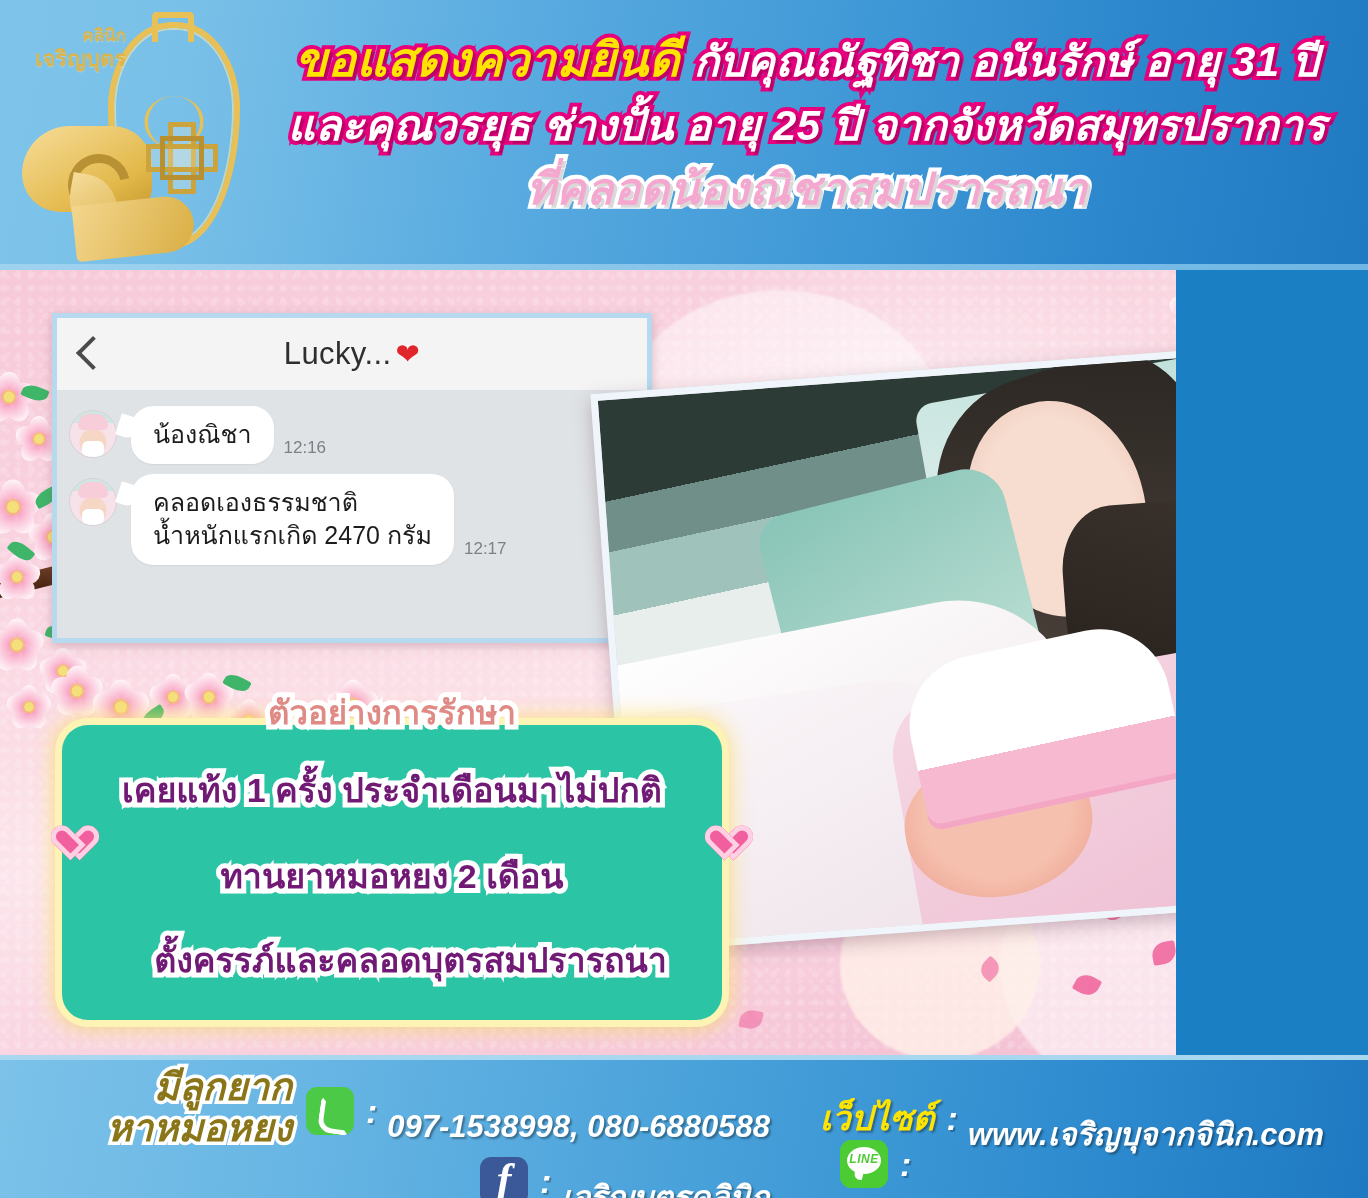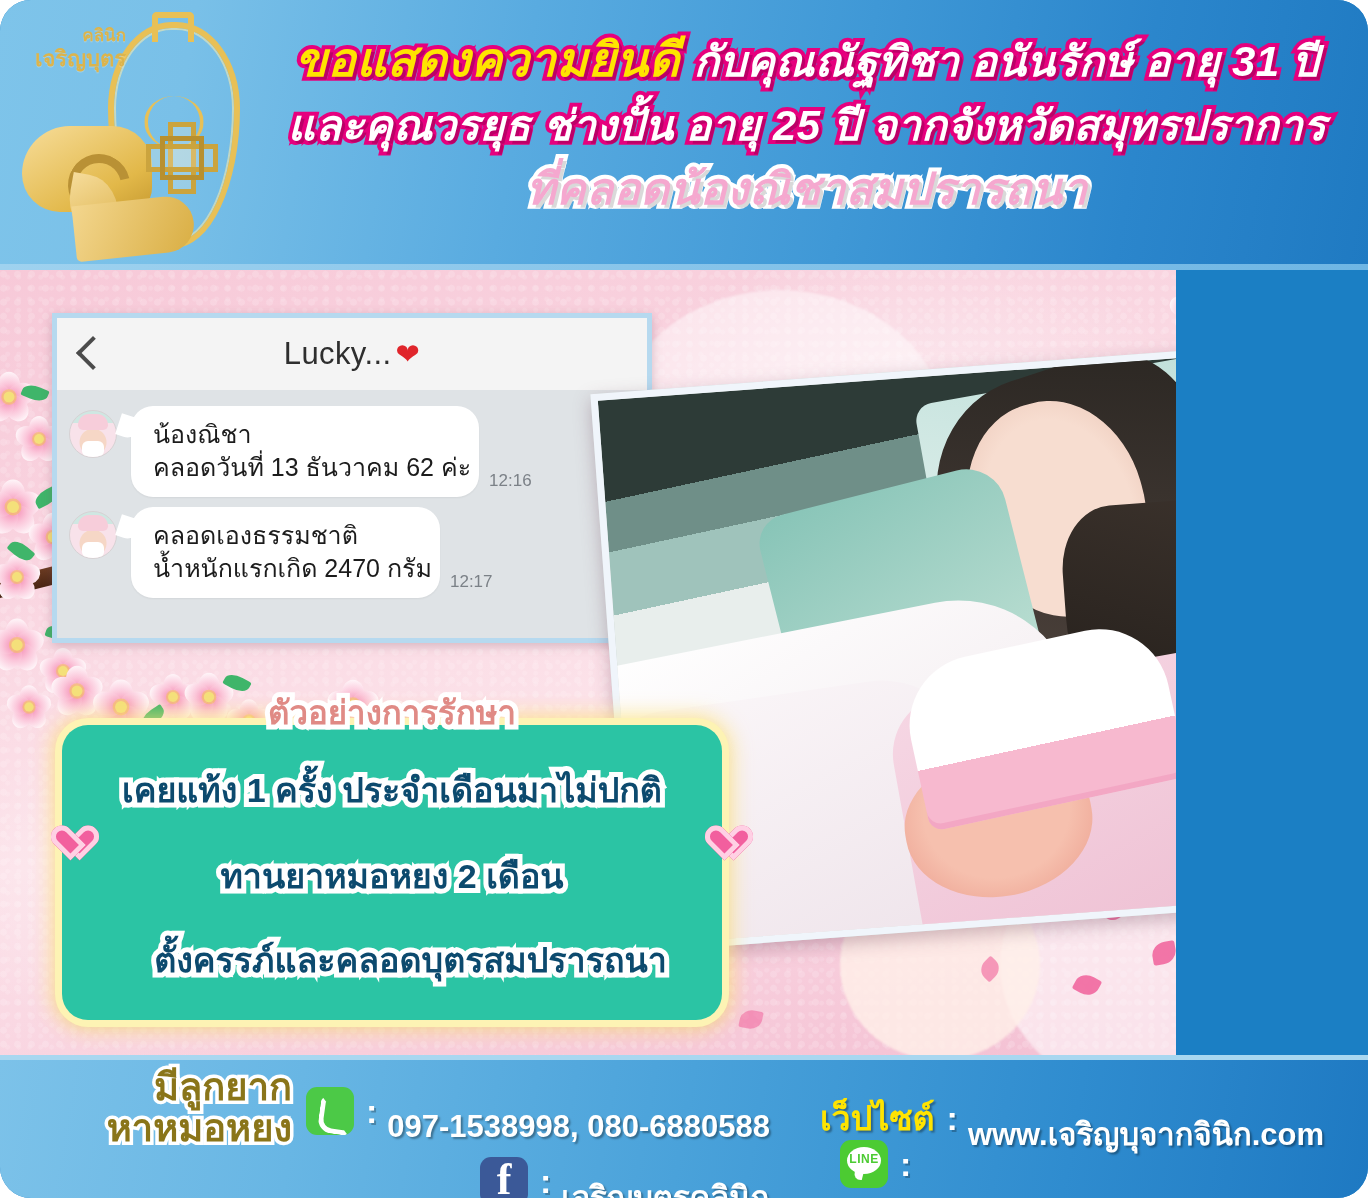--- a/index.html
+++ b/index.html
@@ -1,21 +1,20 @@
 <!DOCTYPE html>
 <html><head>
 <meta charset="utf-8">
 <style>
   html,body{margin:0;padding:0;background:#fff;}
   body{font-family:"Liberation Sans","DejaVu Sans",sans-serif;}
 
   #poster{
     position:relative;width:1368px;height:1198px;overflow:hidden;
     background:#1b7fc4;
-    border-radius:31px;
   }
 
   
   #header{
     position:absolute;left:0;top:0;width:1368px;height:270px;
     background:linear-gradient(100deg,#7ec4ea 0%,#79c0e8 14%,#59abe0 38%,#3f98d6 62%,#2b86cc 82%,#1f7ac2 100%);
     overflow:hidden;
   }
   #header:after{
     content:"";position:absolute;left:0;bottom:0;width:100%;height:6px;
@@ -203,21 +202,21 @@
   .avatar:before{
     content:"";position:absolute;left:8px;top:3px;width:30px;height:16px;
     background:#f7cdda;border-radius:14px 14px 6px 6px;
   }
   .avatar:after{
     content:"";position:absolute;left:12px;top:30px;width:22px;height:16px;
     background:#ffffff;border-radius:6px;
   }
   .bubble{
     position:relative;background:#ffffff;border-radius:22px;
-    padding:12px 8px 13px 22px;max-width:400px;margin-left:14px;
+    padding:12px 22px 13px 22px;max-width:400px;margin-left:14px;
     box-shadow:0 1px 2px rgba(0,0,0,.06);
   }
   .bubble:before{
     content:"";position:absolute;left:-13px;top:10px;width:22px;height:22px;
     background:#ffffff;border-radius:0 0 60% 0;
     transform:rotate(18deg);
   }
   .bline{font-size:25px;color:#1c1c1c;line-height:1.32;white-space:nowrap;}
   .stamp{font-size:17px;color:#7b8187;align-self:flex-end;margin:0 0 6px 10px;}
 
@@ -295,21 +294,21 @@
     background:#2bc4a4;border-radius:26px;
     box-shadow:0 0 0 7px #fdf3b4, 0 0 20px 10px rgba(253,226,120,.75), 0 4px 14px rgba(120,90,100,.25);
   }
   #treat-title{
     position:absolute;left:0;right:0;top:-39px;text-align:center;
     font-size:33px;font-weight:bold;color:#e08a85;
     -webkit-text-stroke:10px #ffffff;paint-order:stroke fill;
     white-space:nowrap;
   }
   .treat-line{
-    text-align:center;color:#0c4a6e;font-weight:bold;white-space:nowrap;
+    text-align:center;color:#701a75;font-weight:bold;white-space:nowrap;
     -webkit-text-stroke:10px #ffffff;paint-order:stroke fill;
   }
   .tl1{font-size:34px;padding-top:38px;}
   .tl2{font-size:34px;padding-top:32px;}
   .tl3{font-size:34px;padding-top:30px;padding-left:37px;}
   .box-heart{
     position:absolute;width:42px;height:38px;
   }
   .box-heart:before,.box-heart:after{
     content:"";position:absolute;top:0;width:22px;height:34px;
@@ -319,20 +318,21 @@
   .box-heart:before{left:20px;transform:rotate(45deg);transform-origin:0 100%;}
   .box-heart:after{left:20px;transform:rotate(-45deg);transform-origin:100% 100%;}
   #heart-left{left:-18px;top:86px;}
   #heart-right{right:-18px;top:86px;}
 
   
   #footer{
     position:absolute;left:0;top:1055px;width:1368px;height:143px;
     background:linear-gradient(100deg,#7cc2e9 0%,#68b6e4 22%,#4aa2da 50%,#2f8ccf 78%,#1e79c2 100%);
     overflow:hidden;
+    font-style:italic;
   }
   #footer:before{
     content:"";position:absolute;left:0;top:0;width:100%;height:5px;
     background:#a9d7f0;
   }
   #f-left{
     position:absolute;left:12px;top:12px;width:280px;text-align:right;
     color:#8a7519;font-weight:bold;line-height:1.08;
     -webkit-text-stroke:7px #ffffff;paint-order:stroke fill;
   }
@@ -645,21 +645,20 @@
       <div id="chat-top">
         <div id="chat-back"></div>
         <div id="chat-title"><span>Lucky...</span><span class="hrt">❤</span></div>
       </div>
       <div id="chat-body">
 
         <div class="msg">
           <div class="avatar"></div>
           <div class="bubble">
             <div class="bline">น้องณิชา</div>
-            <div class="bline">คลอดวันที่ 13 ธันวาคม 62 ค่ะ</div>
           </div>
           <div class="stamp">12:16</div>
         </div>
 
         <div class="msg">
           <div class="avatar"></div>
           <div class="bubble">
             <div class="bline">คลอดเองธรรมชาติ</div>
             <div class="bline">น้ำหนักแรกเกิด 2470 กรัม</div>
           </div>

